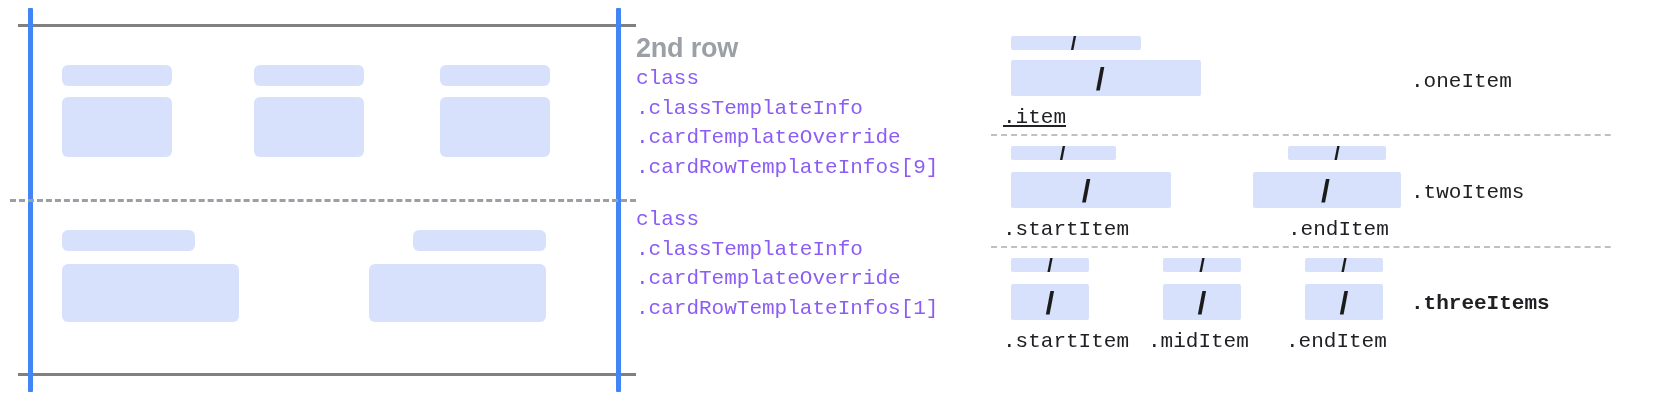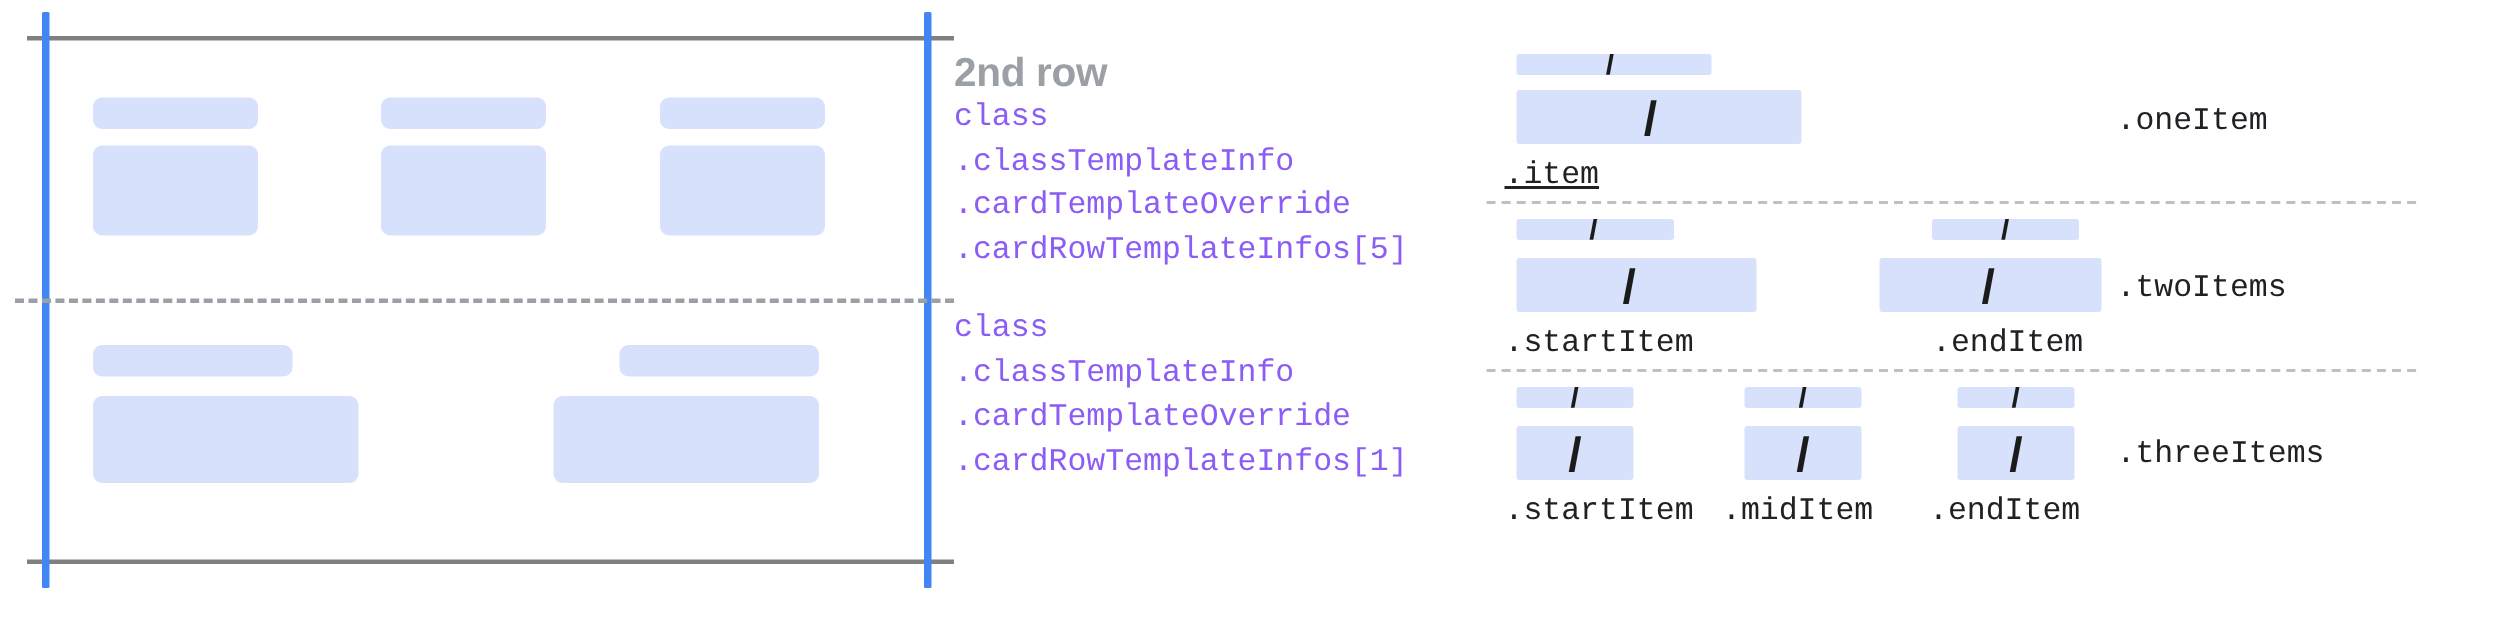--- a/index.html
+++ b/index.html
@@ -123,21 +123,21 @@
       <div class="ph" style="left:413px; top:230px; width:133px; height:21px;"></div>
       <div class="ph" style="left:369px; top:264px; width:177px; height:58px;"></div>
     </div>
   </div>
 
   <div class="col-text" style="left:636px; top:33px;">
     <div class="row-title">2nd row</div>
     <div class="code-line">class</div>
     <div class="code-line">.classTemplateInfo</div>
     <div class="code-line">.cardTemplateOverride</div>
-    <div class="code-line">.cardRowTemplateInfos[5]</div>
+    <div class="code-line">.cardRowTemplateInfos[9]</div>
   </div>
 
   <div class="col-text" style="left:636px; top:205px;">
     <div class="code-line">class</div>
     <div class="code-line">.classTemplateInfo</div>
     <div class="code-line">.cardTemplateOverride</div>
     <div class="code-line">.cardRowTemplateInfos[1]</div>
   </div>
 
   <div>
@@ -195,17 +195,17 @@
       <div class="mono-label" style="left:1148px; top:330px;">.midItem</div>
 
       <div class="slashbox" style="left:1305px; top:258px; width:78px; height:14px;">
         <span class="slash" style="font-size:21px; left:50%;">/</span>
       </div>
       <div class="slashbox" style="left:1305px; top:284px; width:78px; height:36px;">
         <span class="slash" style="font-size:32px; left:50%;">/</span>
       </div>
       <div class="mono-label" style="left:1286px; top:330px;">.endItem</div>
 
-      <div class="mono-label" style="left:1411px; top:292px;">.threeItems</div>
+      <div class="mono-label" style="left:1411px; top:292px;font-weight:bold;">.threeItems</div>
     </div>
   </div>
 
 </div>
 
 </body></html>

